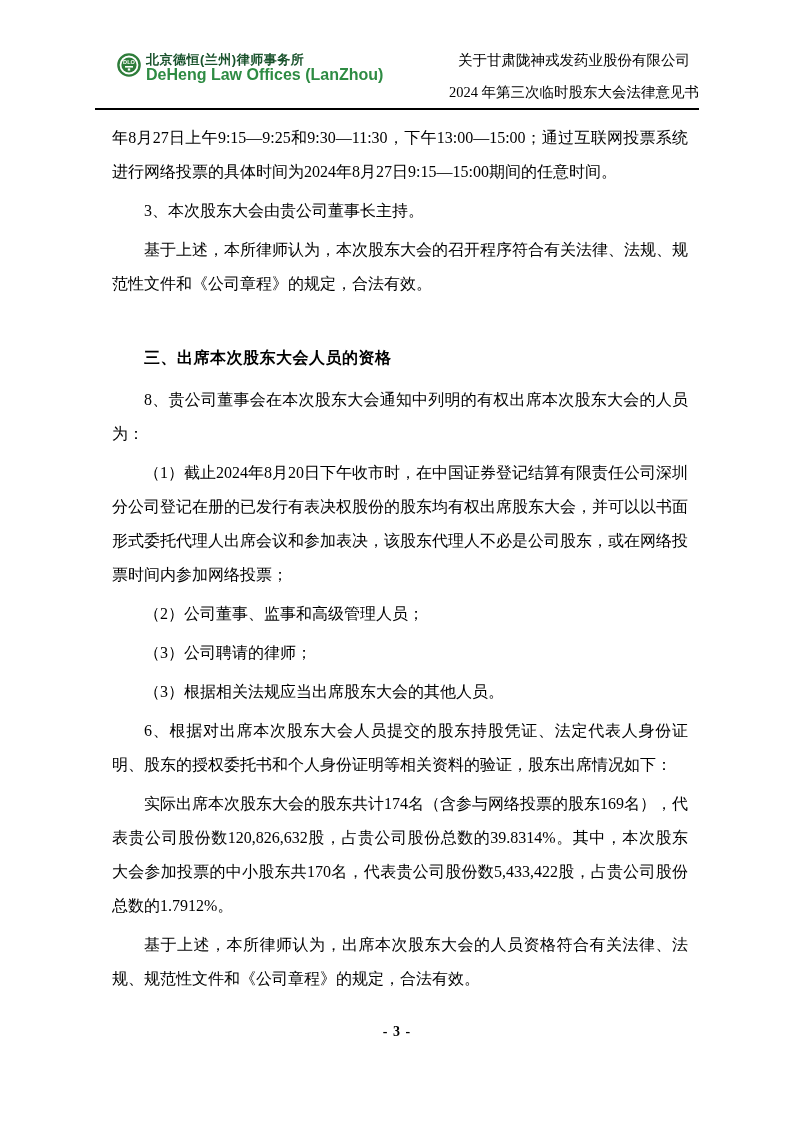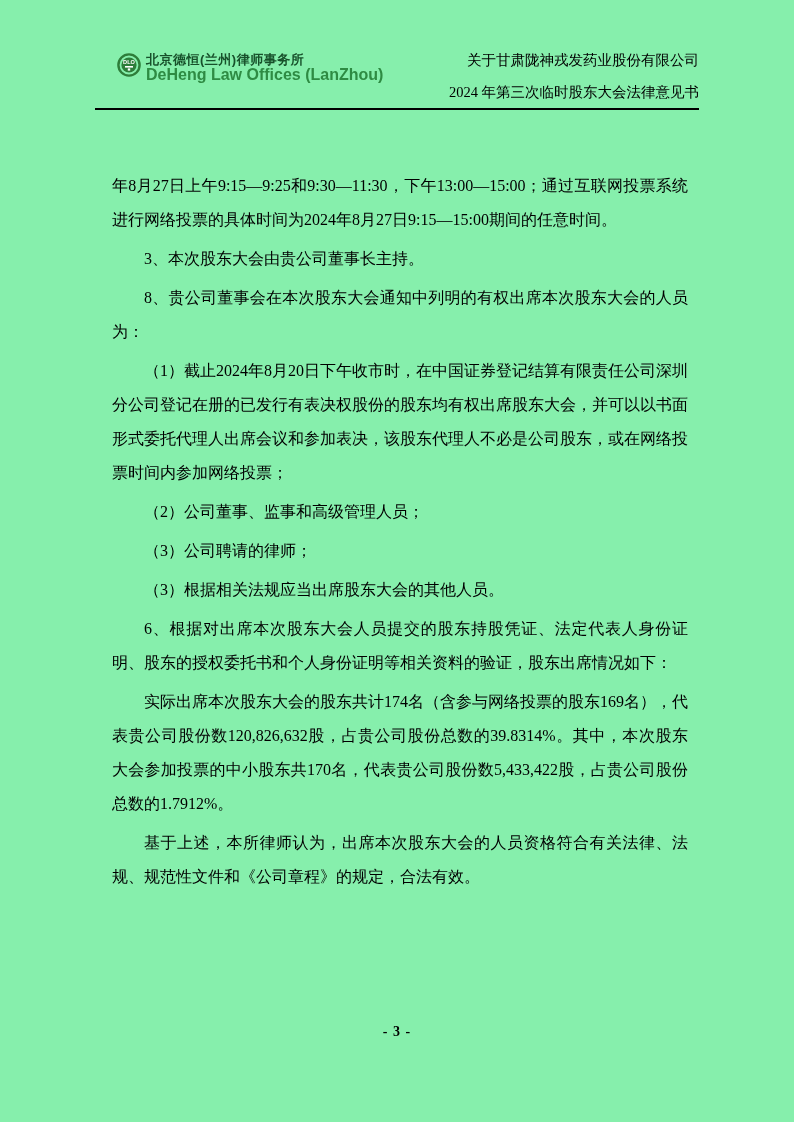--- a/index.html
+++ b/index.html
@@ -8,21 +8,21 @@
     --logo_en_green:#2e8b43;
     --rule_color:#000000;
     --text_color:#000000;
   }
   *{margin:0;padding:0;box-sizing:border-box;}
   html,body{background:#e8e8e8;}
   .page{
     position:relative;
     width:794px;height:1122px;
     margin:0 auto;
-    background:#86efac;
+    background:#ffffff;
     overflow:hidden;
     font-family:"Liberation Serif","DejaVu Serif",serif;
     color:var(--text_color);
   }
   
   .header{
     position:absolute;
     left:95px;top:0;
     width:604px;height:110px;
     border-bottom:2px solid var(--rule_color);
@@ -46,41 +46,41 @@
   .logo-text-en{
     font-family:"Liberation Sans","DejaVu Sans",sans-serif;
     font-weight:700;
     font-size:16px;line-height:13px;
     color:var(--logo_en_green);
     white-space:nowrap;
   }
   .header-titles{
     position:absolute;
     right:0;bottom:6px;
-    text-align:right;
+    text-align:center;
     font-size:14.5px;
     line-height:20px;
   }
   .header-title-line1{margin-bottom:12px;white-space:nowrap;}
   .header-title-line2{white-space:nowrap;}
   
   .doc-body{
     position:absolute;
     left:112px;top:121px;
     width:576px;
   }
   .doc-body p{
     font-size:16px;
     line-height:34px;
     text-align:justify;
     text-justify:inter-character;
     text-indent:2em;
     margin:0 0 5px 0;
   }
-  .doc-body p.continuation{text-indent:0;margin-top:48px;}
+  .doc-body p.continuation{text-indent:0;}
   .doc-body h2.heading{
     font-family:"Liberation Sans","DejaVu Sans",sans-serif;
     font-weight:700;
     font-size:16px;
     line-height:34px;
     text-indent:2em;
     margin:40px 0 8px 0;
     letter-spacing:0.5px;
   }
   
@@ -115,20 +115,22 @@
     </div>
     <div class="header-titles">
       <div class="header-title-line1">关于甘肃陇神戎发药业股份有限公司</div>
       <div class="header-title-line2">2024 年第三次临时股东大会法律意见书</div>
     </div>
   </header>
 
   <main class="doc-body">
       <p class="continuation">年8月27日上午9:15—9:25和9:30—11:30，下午13:00—15:00；通过互联网投票系统进行网络投票的具体时间为2024年8月27日9:15—15:00期间的任意时间。</p>
       <p class="para">3、本次股东大会由贵公司董事长主持。</p>
+      <p class="para">基于上述，本所律师认为，本次股东大会的召开程序符合有关法律、法规、规范性文件和《公司章程》的规定，合法有效。</p>
+      <h2 class="heading">三、出席本次股东大会人员的资格</h2>
       <p class="para">8、贵公司董事会在本次股东大会通知中列明的有权出席本次股东大会的人员为：</p>
       <p class="para">（1）截止2024年8月20日下午收市时，在中国证券登记结算有限责任公司深圳分公司登记在册的已发行有表决权股份的股东均有权出席股东大会，并可以以书面形式委托代理人出席会议和参加表决，该股东代理人不必是公司股东，或在网络投票时间内参加网络投票；</p>
       <p class="para">（2）公司董事、监事和高级管理人员；</p>
       <p class="para">（3）公司聘请的律师；</p>
       <p class="para">（3）根据相关法规应当出席股东大会的其他人员。</p>
       <p class="para">6、根据对出席本次股东大会人员提交的股东持股凭证、法定代表人身份证明、股东的授权委托书和个人身份证明等相关资料的验证，股东出席情况如下：</p>
       <p class="para">实际出席本次股东大会的股东共计174名（含参与网络投票的股东169名），代表贵公司股份数120,826,632股，占贵公司股份总数的39.8314%。其中，本次股东大会参加投票的中小股东共170名，代表贵公司股份数5,433,422股，占贵公司股份总数的1.7912%。</p>
       <p class="para">基于上述，本所律师认为，出席本次股东大会的人员资格符合有关法律、法规、规范性文件和《公司章程》的规定，合法有效。</p>
     </main>
 

